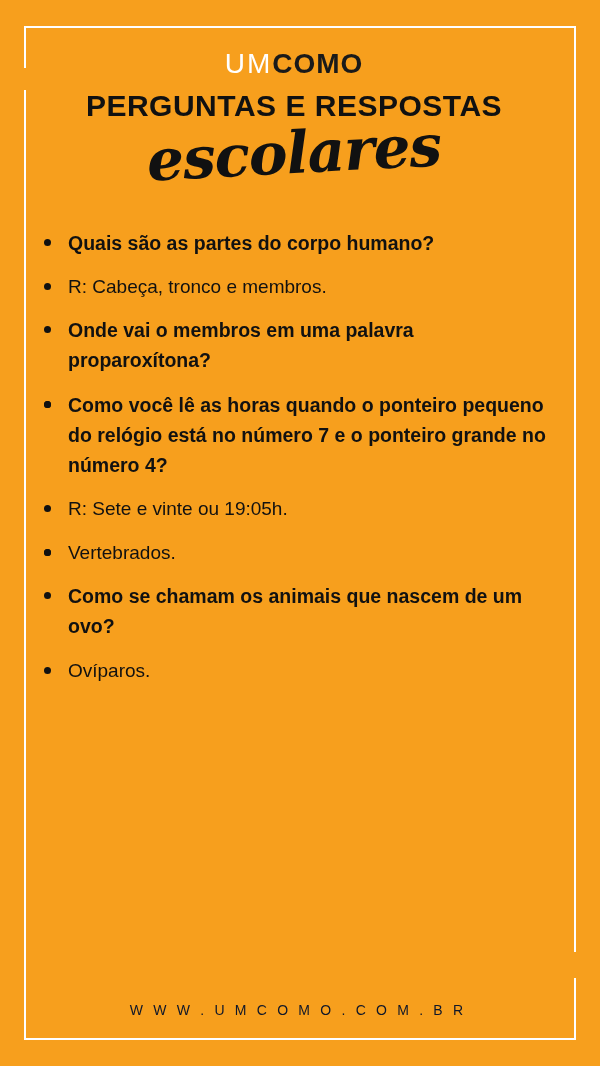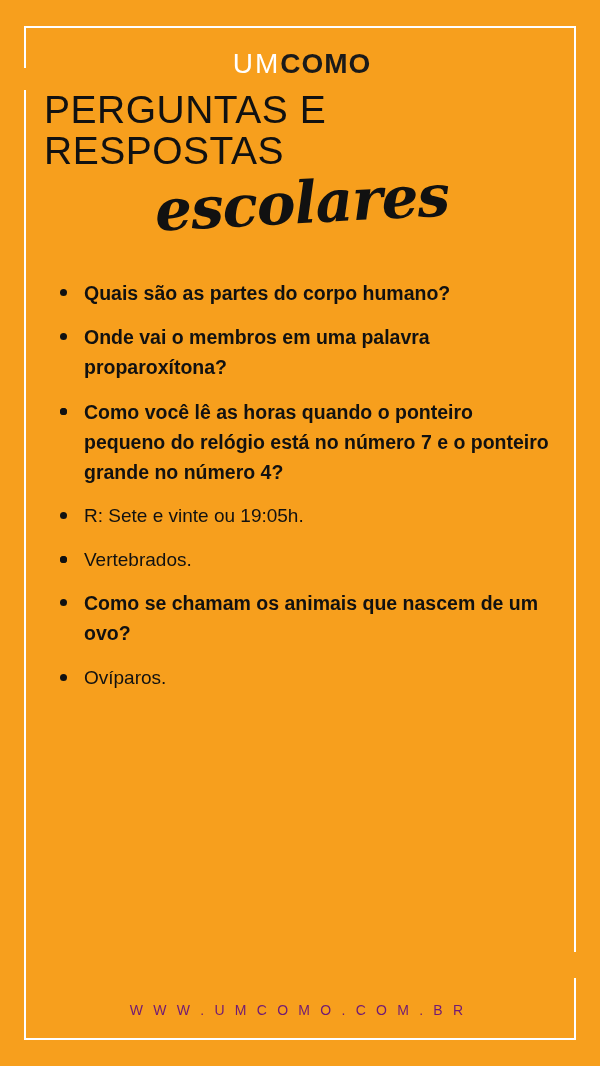--- a/index.html
+++ b/index.html
@@ -45,21 +45,21 @@
     position: absolute;
     right: -4px;
     bottom: 60px;
     width: 6px;
     height: 26px;
     background: #F79F1D;
   }
 
   .content {
     position: relative;
-    padding: 44px 40px 0 44px;
+    padding: 44px 40px 0 28px;
     box-sizing: border-box;
     height: 100%;
   }
 
   .brand {
     text-align: center;
     letter-spacing: 1px;
     font-size: 28px;
     line-height: 1;
     margin-top: 6px;
@@ -71,22 +71,23 @@
     color: #ffffff;
     letter-spacing: 2px;
   }
   .brand .como {
     font-weight: 700;
     color: #1a1a1a;
     letter-spacing: 1px;
   }
 
   .headline {
-    font-weight: 400;
-    font-size: 39px;
+    text-align: center;
+    font-weight: 700;
+    font-size: 30px;
     letter-spacing: 0.5px;
     color: #111111;
     margin: 8px 0 2px 0;
     line-height: 1.05;
   }
 
   .script {
     text-align: center;
     font-family: "DejaVu Serif", serif;
     font-style: italic;
@@ -129,21 +130,21 @@
     font-weight: 400;
     font-size: 19px;
   }
 
   .footer {
     position: absolute;
     left: 0;
     right: 4px;
     bottom: 48px;
     text-align: center;
-    color: #701a75;
+    color: #0f172a;
     font-size: 14px;
     letter-spacing: 3.2px;
     font-weight: 400;
   }
 </style>
 </head>
 <body>
 
 <div class="poster">
 
@@ -157,20 +158,24 @@
 
     <div class="headline">PERGUNTAS E RESPOSTAS</div>
 
     <div class="script">escolares</div>
 
     <ul class="qa-list">
       <li class="qa-item q">
         <span class="bullet"></span>
         <span>Quais são as partes do corpo humano?</span>
       </li>
+      <li class="qa-item a">
+        <span class="bullet"></span>
+        <span>R: Cabeça, tronco e membros.</span>
+      </li>
       <li class="qa-item q">
         <span class="bullet"></span>
         <span>Onde vai o membros em uma palavra proparoxítona?</span>
       </li>
       <li class="qa-item a">
         <span class="bullet"></span>
       </li>
       <li class="qa-item q">
         <span class="bullet"></span>
         <span>Como você lê as horas quando o ponteiro pequeno do relógio está no número 7 e o ponteiro grande no número 4?</span>

